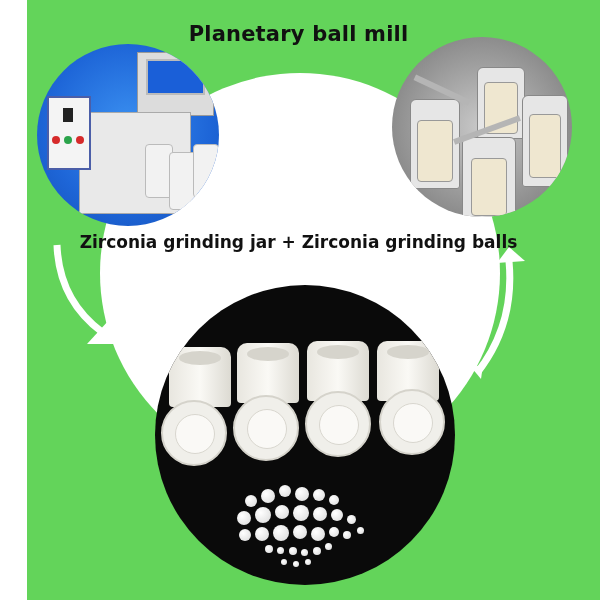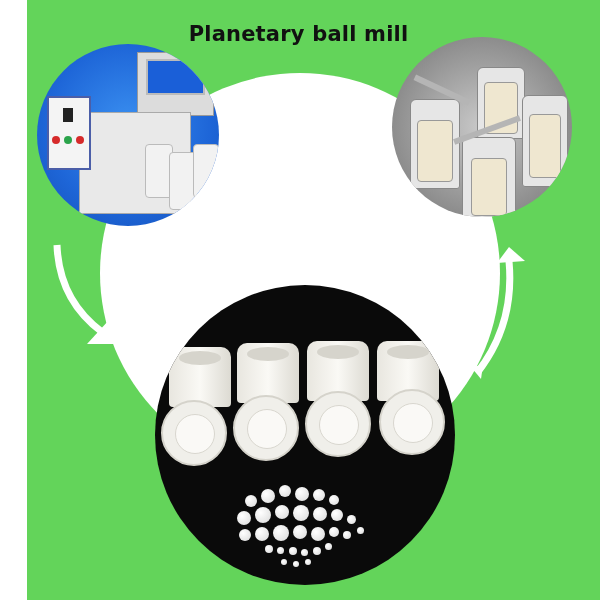--- a/index.html
+++ b/index.html
@@ -62,20 +62,21 @@
     <div class="holder" style="left:130px;top:58px;width:44px;height:90px;">
       <div class="cream-jar" style="left:6px;top:18px;width:30px;height:62px;"></div>
     </div>
     <div class="holder" style="left:70px;top:100px;width:52px;height:80px;">
       <div class="cream-jar" style="left:8px;top:20px;width:34px;height:56px;"></div>
     </div>
     <div style="position:absolute;left:60px;top:90px;width:70px;height:6px;background:#b5b5b5;transform:rotate(-20deg);"></div>
     <div style="position:absolute;left:20px;top:50px;width:60px;height:6px;background:#b5b5b5;transform:rotate(25deg);"></div>
   </div>
 
+  <div class="subtitle">Zirconia grinding jar + Zirconia grinding balls</div>
 
   <svg class="arrow" style="left:20px;top:240px;" width="80" height="110" viewBox="0 0 80 110">
     <path d="M10 5 Q 12 60 55 92" stroke="#ffffff" stroke-width="7" fill="none"></path>
     <polygon points="68,104 40,104 62,80" fill="#ffffff"></polygon>
   </svg>
 
   <svg class="arrow" style="left:440px;top:245px;" width="70" height="140" viewBox="0 0 70 140">
     <path d="M10 128 Q 48 80 42 16" stroke="#ffffff" stroke-width="7" fill="none"></path>
     <polygon points="42,2 58,16 30,18" fill="#ffffff"></polygon>
     <polygon points="4,122 14,134 16,120" fill="#ffffff"></polygon>

